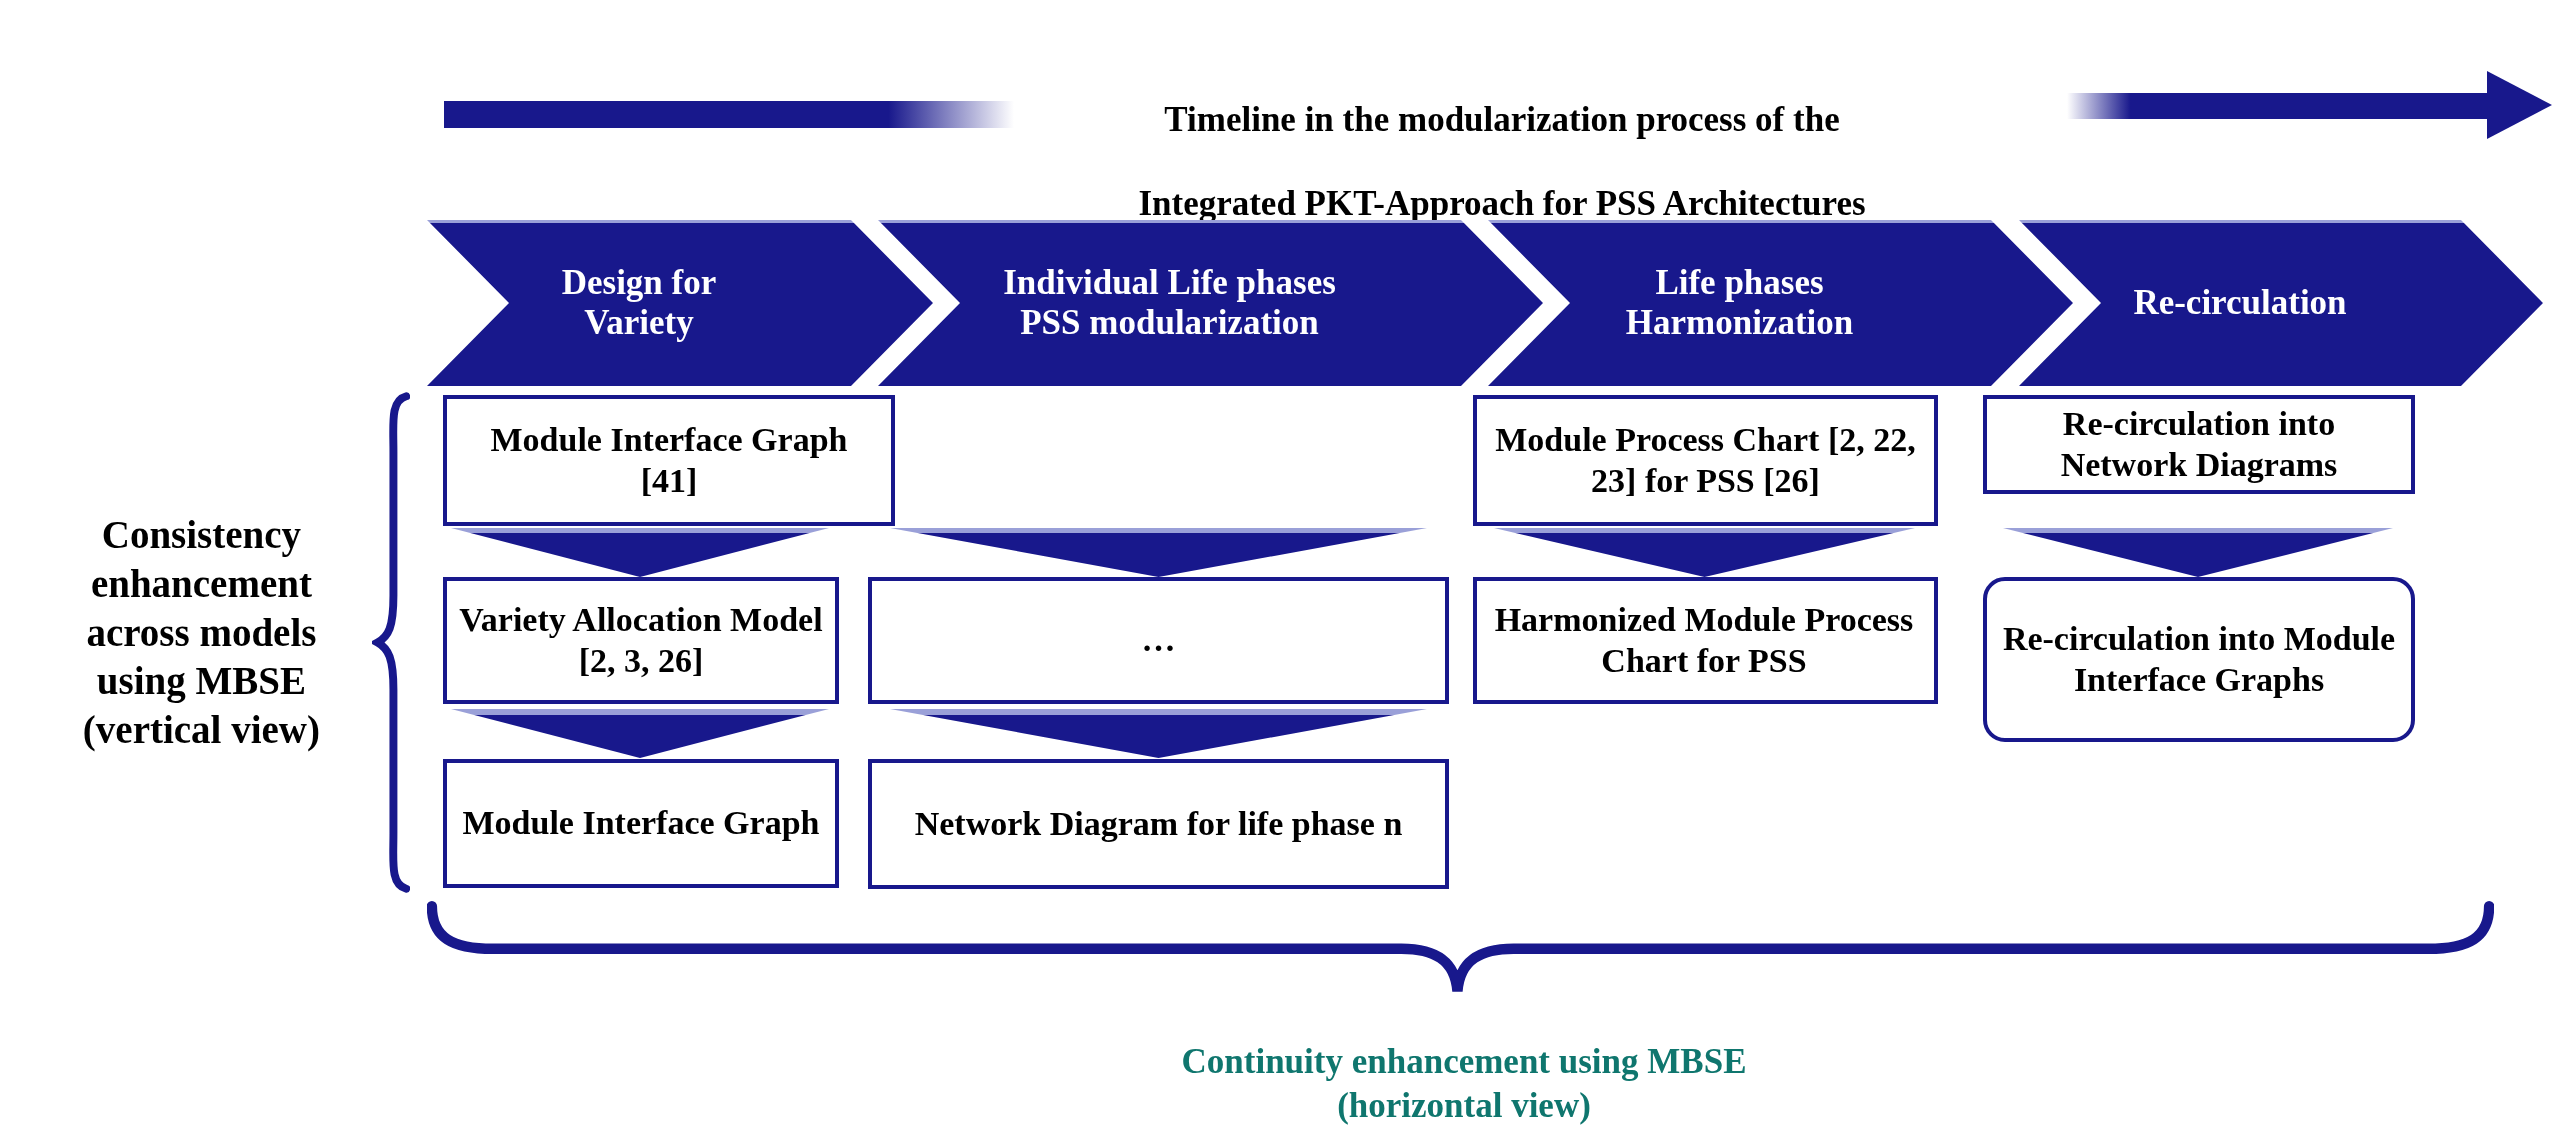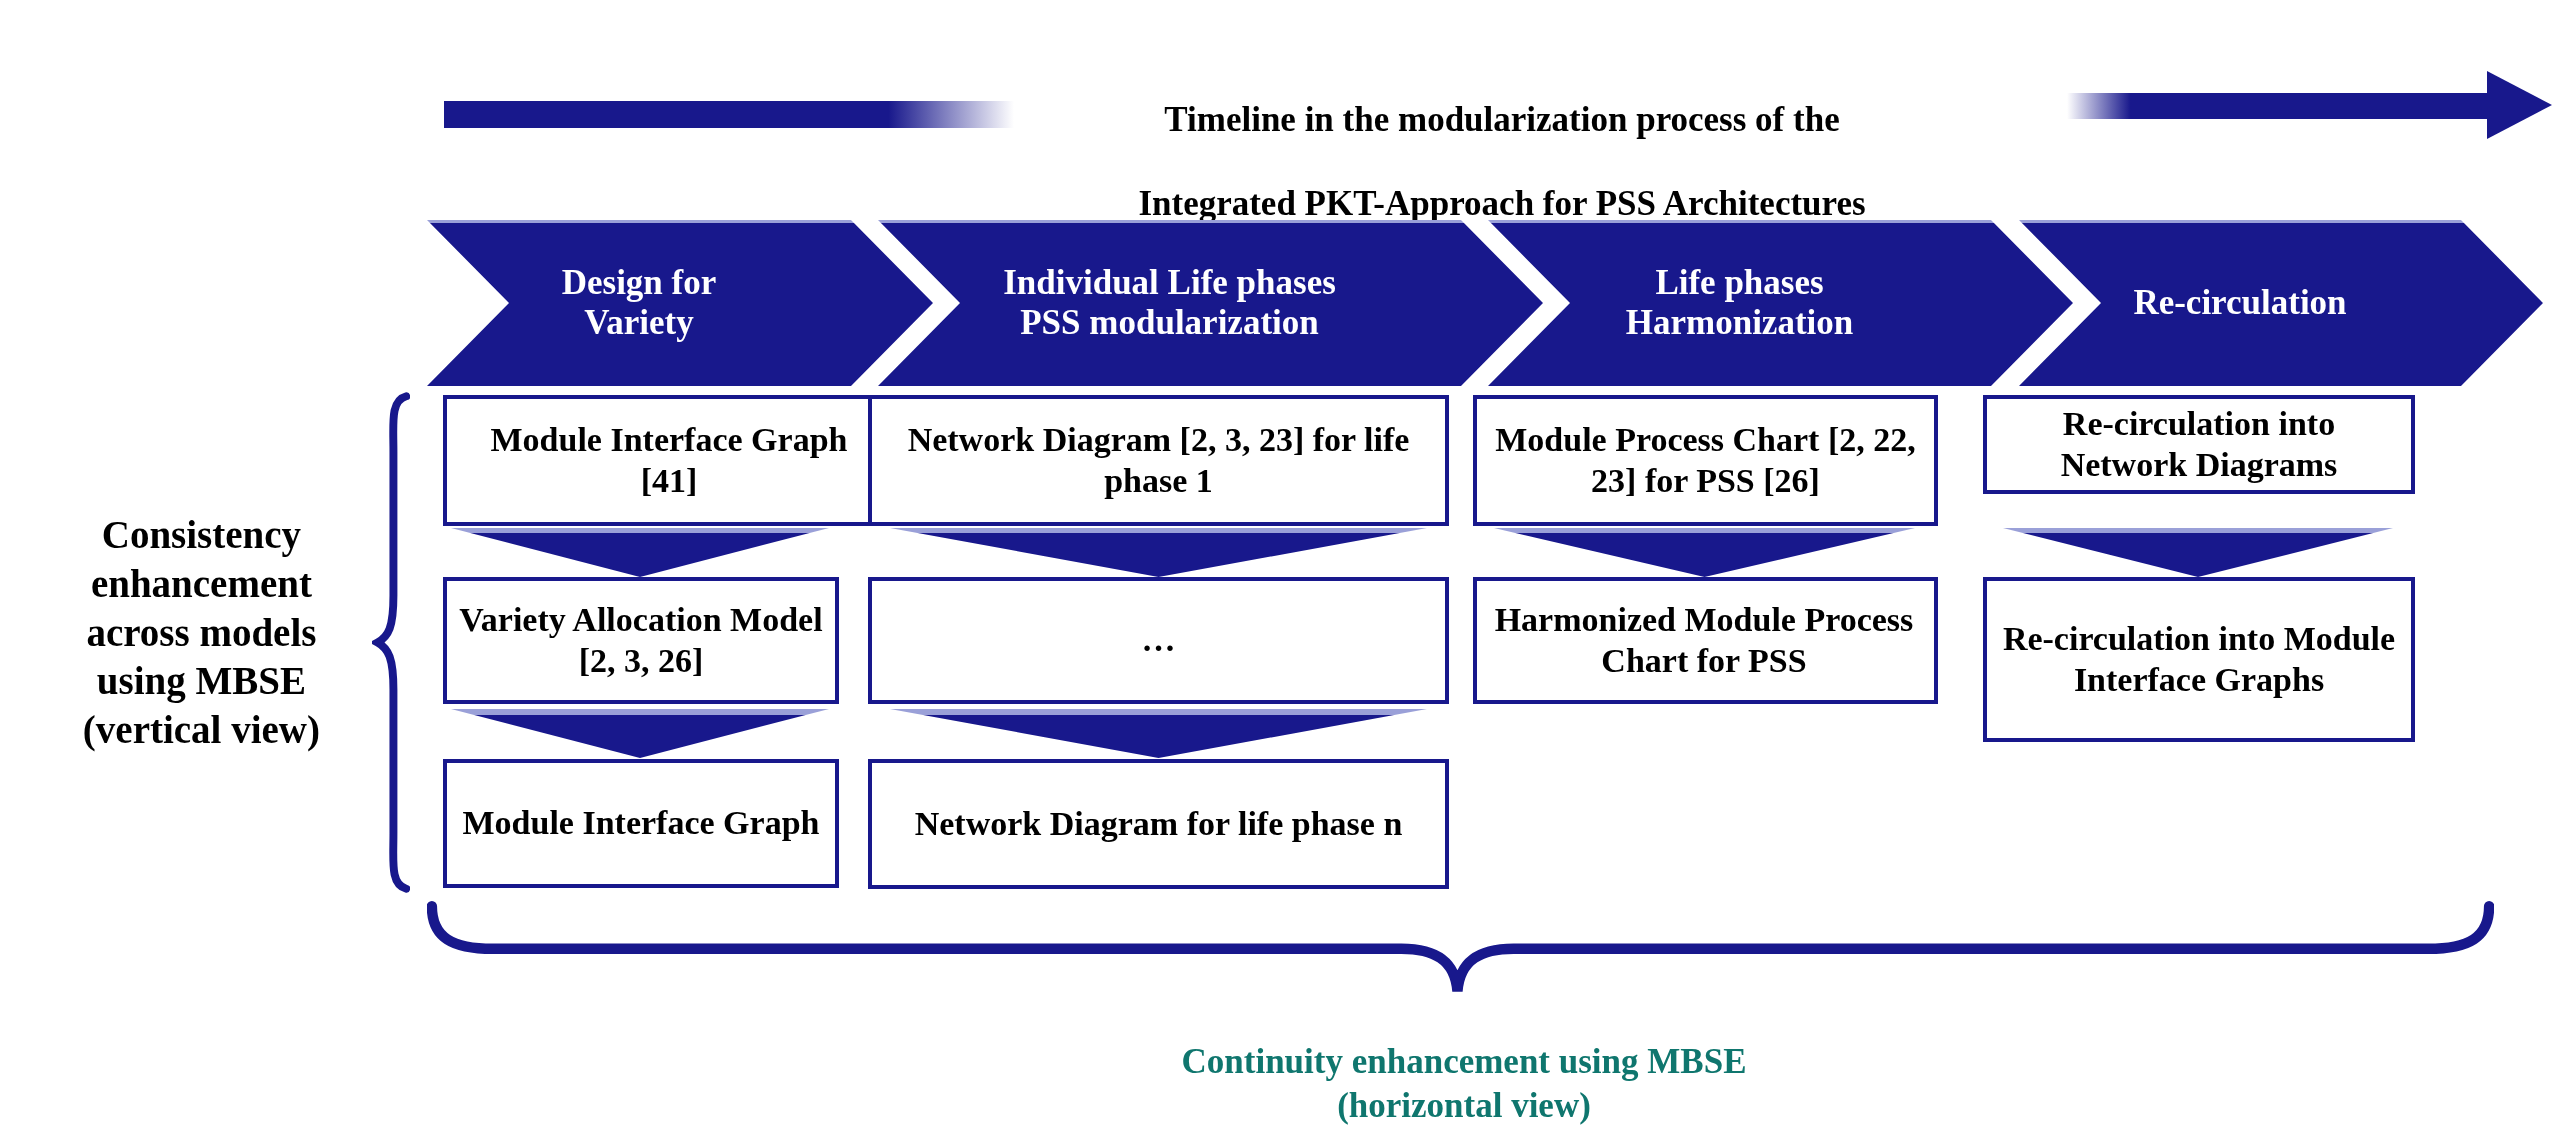--- a/index.html
+++ b/index.html
@@ -110,33 +110,32 @@
       <span></span>
     </div>
   </div>
 
   <div class="box" style="left:443px;top:395px;width:452px;height:131px;">Module Interface Graph [41]</div>
   <div class="darr" style="left:451px;top:528px;width:378px;"></div>
   <div class="box" style="left:443px;top:577px;width:396px;height:127px;">Variety Allocation Model [2, 3, 26]</div>
   <div class="darr" style="left:451px;top:709px;width:378px;"></div>
   <div class="box" style="left:443px;top:759px;width:396px;height:129px;">Module Interface Graph</div>
 
-  <div class="box" style="left:868px;top:395px;width:581px;height:131px;">Network Diagram [2, 3, 23] for life phase 1</div>
   <div class="darr" style="left:890px;top:528px;width:537px;"></div>
   <div class="box" style="left:868px;top:577px;width:581px;height:127px;">…</div>
   <div class="darr" style="left:890px;top:709px;width:537px;"></div>
   <div class="box" style="left:868px;top:759px;width:581px;height:130px;">Network Diagram for life phase n</div>
 
   <div class="box" style="left:1473px;top:395px;width:465px;height:131px;">Module Process Chart [2, 22, 23] for PSS [26]</div>
   <div class="darr" style="left:1494px;top:528px;width:421px;"></div>
   <div class="box" style="left:1473px;top:577px;width:465px;height:127px;padding-left:8px;">Harmonized Module Process Chart for PSS</div>
 
   <div class="box" style="left:1983px;top:395px;width:432px;height:99px;text-align:center;">Re-circulation into Network Diagrams</div>
   <div class="darr" style="left:2003px;top:528px;width:390px;"></div>
-  <div class="box" style="left:1983px;top:577px;width:432px;height:165px;">Re-circulation into Module Interface Graphs</div>
+  <div class="box" style="left:1983px;top:577px;width:432px;height:165px;border-radius:22px;">Re-circulation into Module Interface Graphs</div>
 
   <svg class="brace-left-svg" width="38" height="501" viewBox="0 0 62 822">
     <path d="M56 7 C30 14 35 50 35 98 L35 334 C35 386 27 401 9 411 C27 421 35 437 35 489 L35 724 C35 772 30 808 56 815" fill="none" stroke="#18188c" stroke-width="13" stroke-linecap="round"></path>
   </svg>
   <div class="left-label">
     <span>Consistency</span>
     <span>enhancement</span>
     <span>across models</span>
     <span>using MBSE</span>
     <span>(vertical view)</span>

